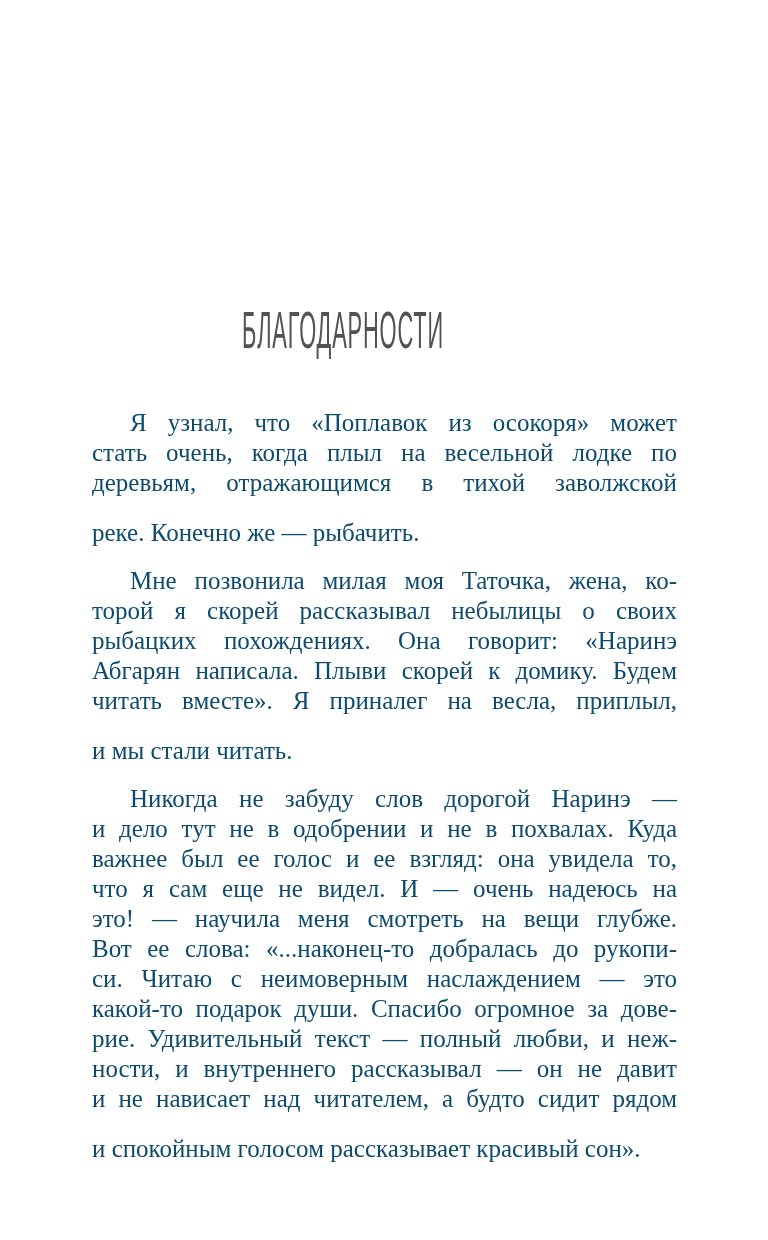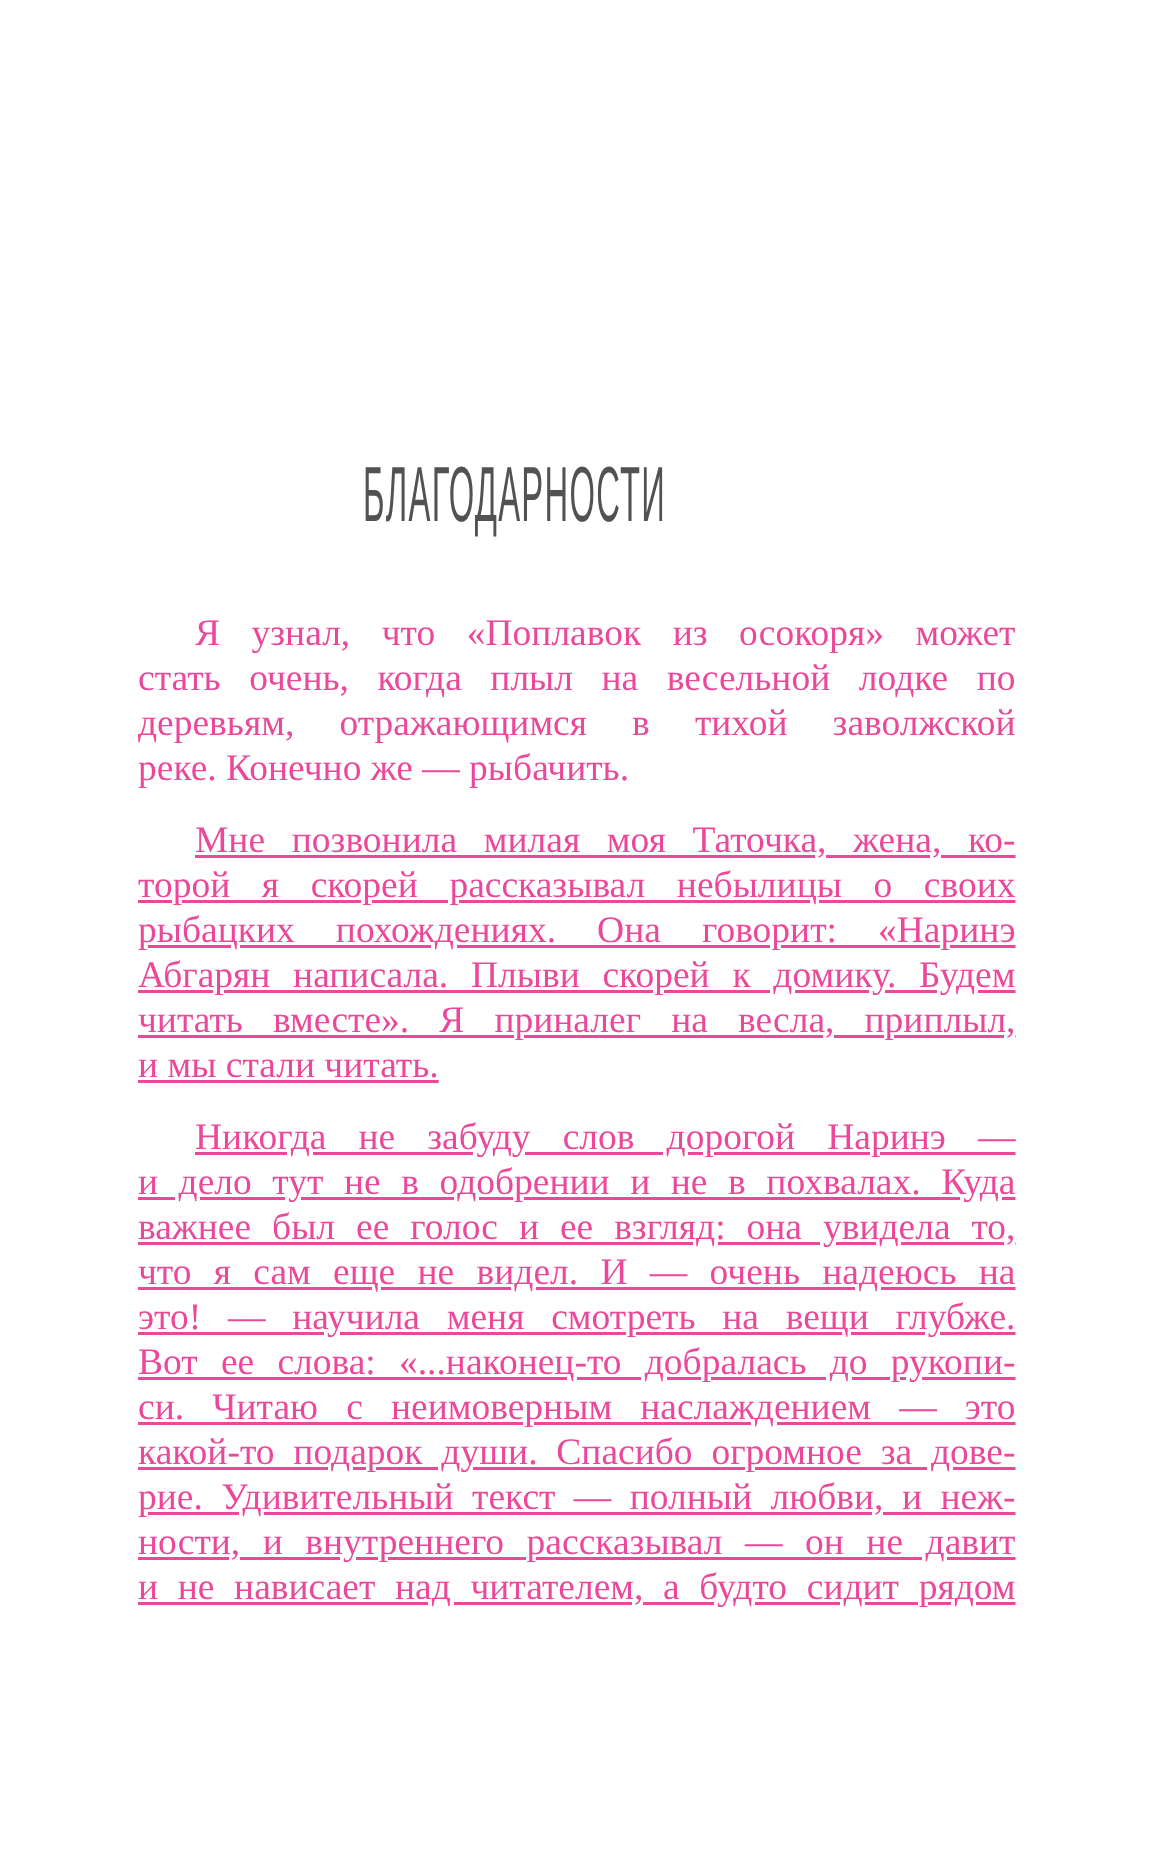--- a/index.html
+++ b/index.html
@@ -34,37 +34,37 @@
     transform-origin: left top;
   }
   .body-text {
     position: absolute;
     left: 92px;
     top: 408px;
     width: 585px;
     font-family: "Liberation Serif", "DejaVu Serif", serif;
     font-size: 25px;
     line-height: 30px;
-    color: #ec4899;
+    color: #0c4a6e;
   }
   .para + .para {
     margin-top: 18px;
-    text-decoration: underline;
   }
   .line {
     text-align: justify;
     text-align-last: justify;
     word-spacing: -2px;
   }
   .line.first {
     text-indent: 38px;
   }
   .line.last {
     text-align-last: left;
     word-spacing: normal;
+    margin-top: 20px;
   }
 </style>
 </head>
 <body>
 
 <div class="page">
 
   <div class="chapter-title">БЛАГОДАРНОСТИ</div>
 
   <div class="body-text">
@@ -90,16 +90,17 @@
       <div class="line">и дело тут не в одобрении и не в похвалах. Куда</div>
       <div class="line">важнее был ее голос и ее взгляд: она увидела то,</div>
       <div class="line">что я сам еще не видел. И — очень надеюсь на</div>
       <div class="line">это! — научила меня смотреть на вещи глубже.</div>
       <div class="line">Вот ее слова: «...наконец-то добралась до рукопи-</div>
       <div class="line">си. Читаю с неимоверным наслаждением — это</div>
       <div class="line">какой-то подарок души. Спасибо огромное за дове-</div>
       <div class="line">рие. Удивительный текст — полный любви, и неж-</div>
       <div class="line">ности, и внутреннего рассказывал — он не давит</div>
       <div class="line">и не нависает над читателем, а будто сидит рядом</div>
+      <div class="line last">и спокойным голосом рассказывает красивый сон».</div>
     </div>
 
   </div>
 </div>
 
 </body></html>

